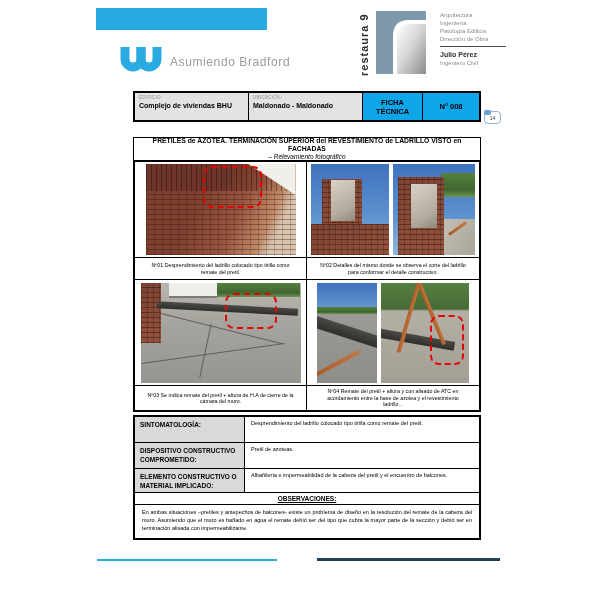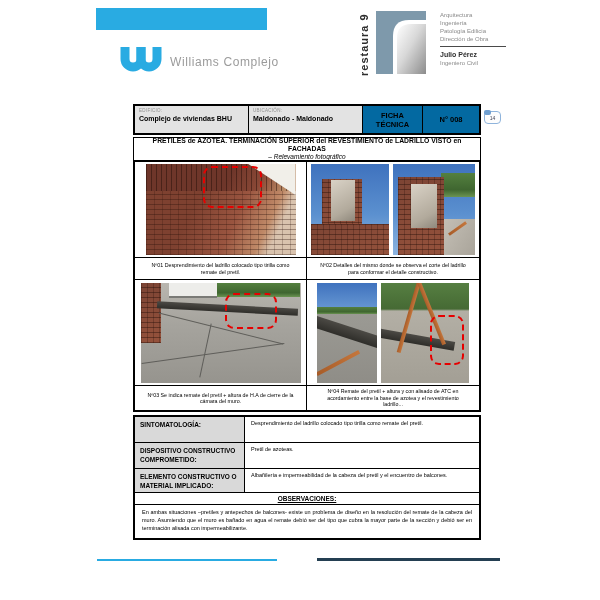--- a/index.html
+++ b/index.html
@@ -21,23 +21,23 @@
     display:flex; align-items:center;
   }
   .restaura-logo { left:376px; top:11px; width:50px; height:63px; }
   .restaura-services { left:440px; top:11px; width:70px; font-size:6px; line-height:8px; color:#8a8a8a; }
   .restaura-divider { left:440px; top:46px; width:66px; height:0; border-top:1px solid #4a4a4a; }
   .restaura-person { left:440px; top:51px; font-size:7px; font-weight:bold; color:#2e2e2e; }
   .restaura-person-title { left:440px; top:60px; font-size:6px; color:#8a8a8a; }
 
   
   .header-table {
-    left:133px; top:104px; width:348px; height:31px;
+    left:133px; top:91px; width:348px; height:31px;
     display:grid; grid-template-columns:114px 114px 60px 1fr;
-    border:2px solid #000; background:#0369a1;
+    border:2px solid #000; background:#0ea5e9;
   }
   .header-table > div { border-right:1px solid #000; padding:2px 4px; box-sizing:border-box; overflow:hidden; }
   .header-table > div:last-child { border-right:none; }
   .hcell-gray { background:#e3e3e3; }
   .hlabel { font-size:4.5px; color:#8f8f8f; letter-spacing:.3px; }
   .hvalue { font-size:7px; font-weight:bold; margin-top:2px; }
   .hcenter { display:flex; align-items:center; justify-content:center; text-align:center;
              font-size:7.5px; font-weight:bold; line-height:9px; }
 
   
@@ -119,21 +119,21 @@
 
 <div class="page">
 
   <div class="abs blue-bar"></div>
   <div class="abs wb-logo">
     <svg width="46" height="32" viewBox="0 0 46 32">
       <path d="M7 2 v12 a8 8 0 0 0 16 0 v-12" fill="none" stroke="#29ABE2" stroke-width="9"></path>
       <path d="M23 2 v12 a8 8 0 0 0 16 0 v-12" fill="none" stroke="#29ABE2" stroke-width="9"></path>
     </svg>
   </div>
-  <div class="abs wb-text">Williams Complejo</div>
+  <div class="abs wb-text">Asumiendo Bradford</div>
 
   <div class="abs restaura-vert">restaura 9</div>
   <div class="abs restaura-logo">
     <svg width="50" height="63" viewBox="0 0 50 63">
       <defs>
         <linearGradient id="g1" x1="0" y1="0" x2="1" y2="1">
           <stop offset="0" stop-color="#ffffff"></stop>
             <stop offset="0.45" stop-color="#d8d8d8"></stop>
             <stop offset="1" stop-color="#8c8c8c"></stop>
         </linearGradient>

